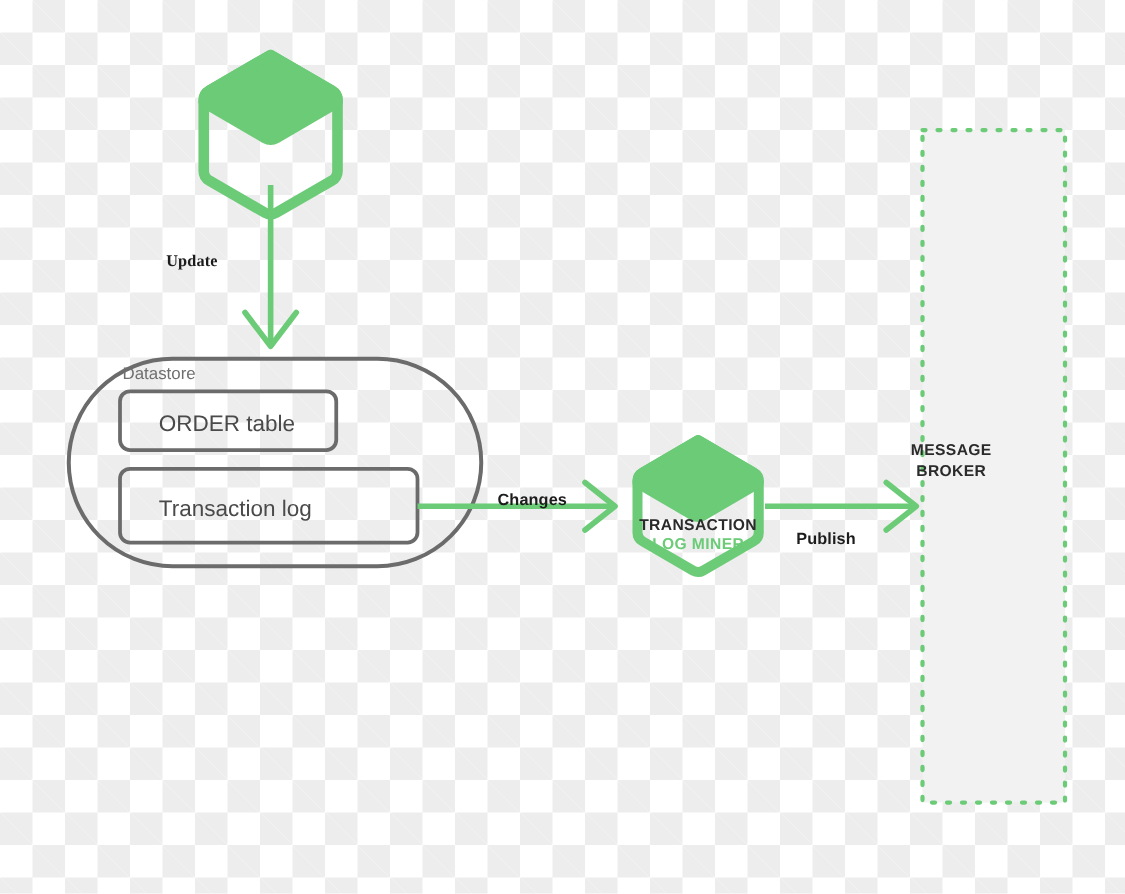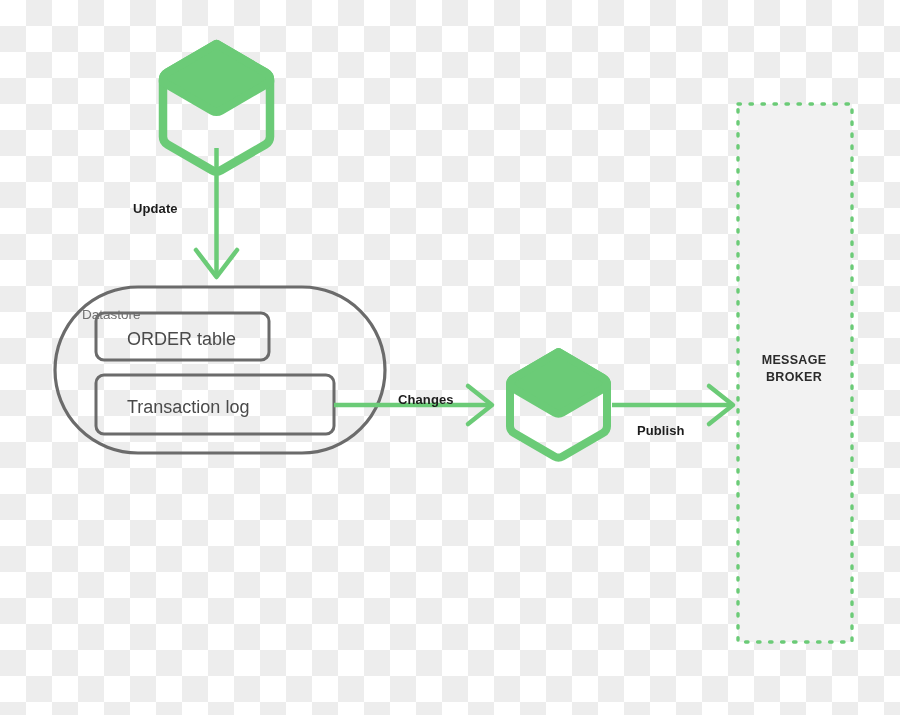--- a/index.html
+++ b/index.html
@@ -166,31 +166,35 @@
       <polyline points="709,386 733,405 709,424" fill="none" stroke="#6BCB77" stroke-width="4.5" stroke-linecap="round" stroke-linejoin="round"></polyline>
     </g>
 
     <g>
       <rect x="738" y="104" width="114" height="538" fill="#f2f2f2" stroke="#6BCB77" stroke-width="3.4" stroke-dasharray="2.4 9.6" stroke-linecap="round"></rect>
     </g>
 
   </svg>
 
 
-  <div class="lbl edge-label" style="left:133px; top:201px;">Update</div>
-
-  <div class="lbl datastore-title" style="left:82px; top:291px;margin-top:16px;">Datastore</div>
+  <div class="lbl edge-label" style="left:133px; top:201px;font-family:Liberation Serif, serif;">Update</div>
+
+  <div class="lbl datastore-title" style="left:98px; top:291px;">Datastore</div>
 
   <div class="lbl box-label" style="left:127px; top:329px;">ORDER table</div>
 
   <div class="lbl box-label" style="left:127px; top:397px;">Transaction log</div>
 
   <div class="lbl edge-label" style="left:398px; top:392px;">Changes</div>
 
+  <div class="node-text" style="left:484px; top:413px; width:149px;">
+    <span class="node-line1">TRANSACTION</span>
+    <span class="node-line2">LOG MINER</span>
+  </div>
 
   <div class="lbl edge-label" style="left:637px; top:392px;margin-top:31px;">Publish</div>
 
-  <div class="broker-text" style="left:737px; top:352px; width:114px;">
+  <div class="broker-text" style="left:704px; top:352px; width:114px;">
     <span class="broker-line">MESSAGE</span>
     <span class="broker-line">BROKER</span>
   </div>
 
 </div>
 
 </body></html>

